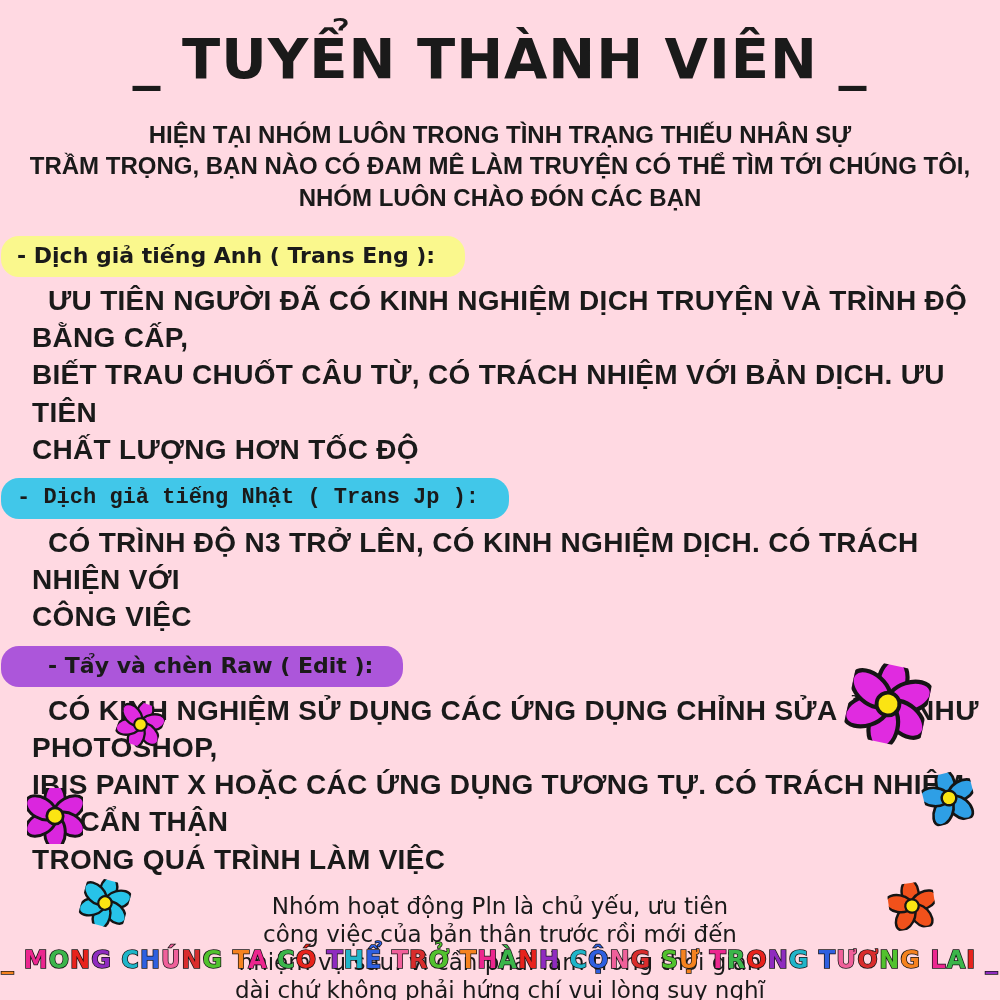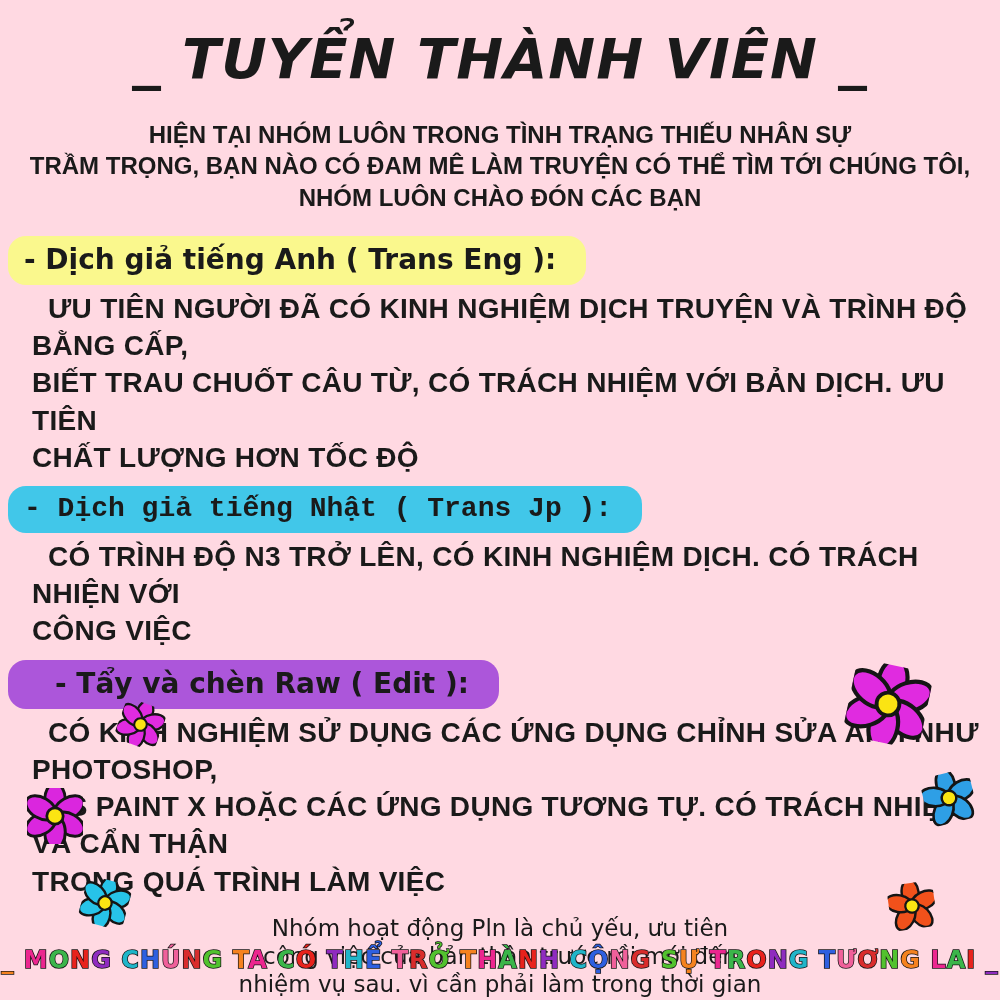--- a/index.html
+++ b/index.html
@@ -17,40 +17,39 @@
   }
   .title {
     padding-top: 30px;
     text-align: center;
     font-family: "DejaVu Sans", sans-serif;
     font-weight: bold;
     font-size: 56px;
     line-height: 1.05;
     letter-spacing: 1px;
     white-space: nowrap;
-    font-style: italic;
   }
   .intro {
     margin-top: 30px;
     text-align: center;
     font-size: 24px;
     font-weight: bold;
     line-height: 1.32;
     white-space: pre-line;
   }
   .section-label-row { margin-top: 22px; }
   .section-label-row.tight { margin-top: 10px; }
   .section-label {
     display: inline-block;
-    margin-left: 8px;
+    margin-left: 1px;
     padding: 7px 30px 9px 16px;
     border-radius: 18px;
     font-family: "DejaVu Sans", sans-serif;
     font-weight: bold;
-    font-size: 28px;
+    font-size: 22px;
     white-space: nowrap;
   }
   .section-body {
     margin: 5px 14px 0 32px;
     font-size: 28px;
     font-weight: bold;
     line-height: 1.33;
     text-indent: 16px;
     white-space: pre-line;
     letter-spacing: 0.3px;

